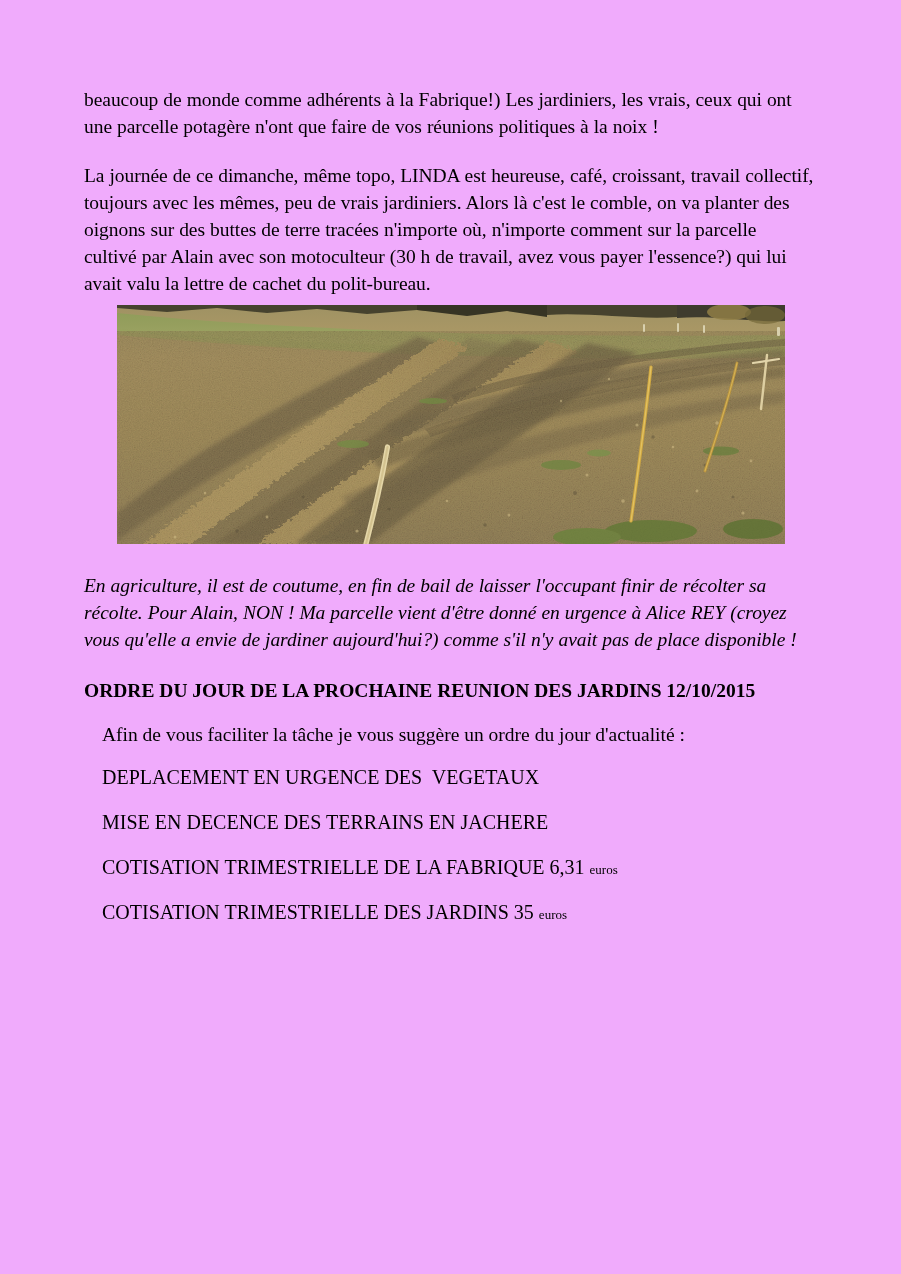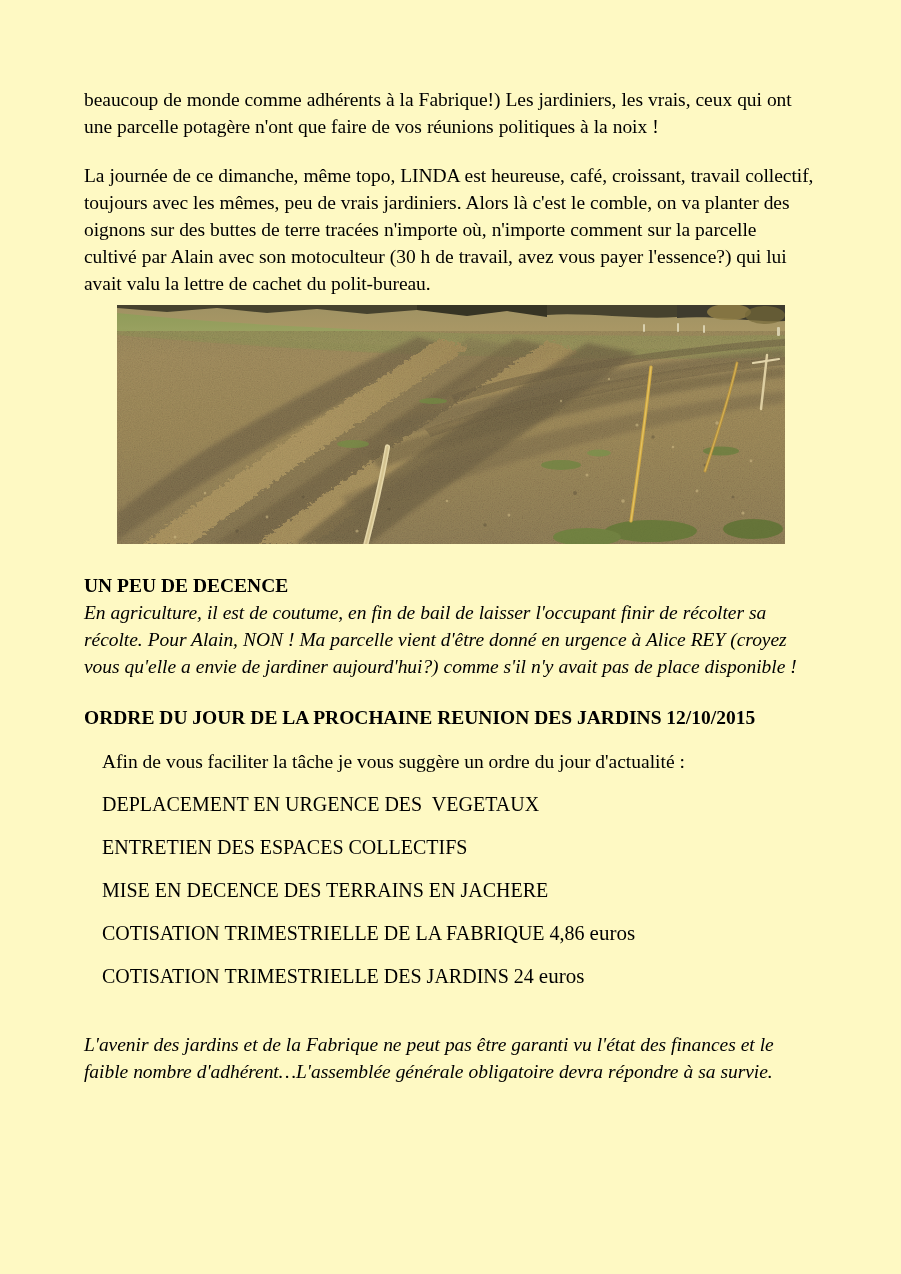--- a/index.html
+++ b/index.html
@@ -9,21 +9,21 @@
     background: #ffffff;
   }
   body {
     font-family: "Liberation Serif", "DejaVu Serif", serif;
     color: #000000;
   }
   .page {
     position: relative;
     width: 901px;
     height: 1274px;
-    background: #fef9c3;
+    background: #f0abfc;
     overflow: hidden;
     box-sizing: border-box;
   }
   .content {
     position: absolute;
     left: 84px;
     top: 86px;
     width: 730px;
   }
   p.para {
@@ -49,21 +49,21 @@
     font-size: 19.5px;
     line-height: 25px;
     margin: 18px;
     white-space: pre;
   }
   .agenda-line .caps {
     font-size: 20px;
     text-align: center;
   }
   .agenda-line .small-unit {
-    font-size: 21px;
+    font-size: 13px;
   }
   .block-gap-md { height: 24px; }
 
   
   .photo-wrap {
     position: absolute;
     left: 117px;
     top: 305px;
     width: 668px;
     height: 239px;
@@ -244,40 +244,37 @@
 
           <rect x="0" y="0" width="668" height="239" fill="#d8b368" opacity="0.07"></rect>
         </g>
       </svg>
     </div>
   </div>
 
   <div class="content" style="top:572px;">
 
     <div>
-      <p class="section-heading">UN PEU DE DECENCE</p>
       <p class="para tight">En agriculture, il est de coutume, en fin de bail de laisser l'occupant finir de récolter sa récolte. Pour Alain, NON ! Ma parcelle vient d'être donné en urgence à Alice REY (croyez vous qu'elle a envie de jardiner aujourd'hui?) comme s'il n'y avait pas de place disponible !</p>
     </div>
 
     <div class="block-gap-md"></div>
 
     <div>
       <p class="section-heading">ORDRE DU JOUR DE LA PROCHAINE REUNION DES JARDINS 12/10/2015</p>
       <p class="agenda-line">Afin de vous faciliter la tâche je vous suggère un ordre du jour d'actualité :</p>
 
       <p class="agenda-line"><span class="caps">DEPLACEMENT EN URGENCE DES  VEGETAUX</span><span class="small-unit"></span></p>
 
-      <p class="agenda-line"><span class="caps">ENTRETIEN DES ESPACES COLLECTIFS</span><span class="small-unit"></span></p>
 
       <p class="agenda-line"><span class="caps">MISE EN DECENCE DES TERRAINS EN JACHERE</span><span class="small-unit"></span></p>
 
-      <p class="agenda-line"><span class="caps">COTISATION TRIMESTRIELLE DE LA FABRIQUE 4,86 </span><span class="small-unit">euros</span></p>
-
-      <p class="agenda-line"><span class="caps">COTISATION TRIMESTRIELLE DES JARDINS 24 </span><span class="small-unit">euros</span></p>
+      <p class="agenda-line"><span class="caps">COTISATION TRIMESTRIELLE DE LA FABRIQUE 6,31 </span><span class="small-unit">euros</span></p>
+
+      <p class="agenda-line"><span class="caps">COTISATION TRIMESTRIELLE DES JARDINS 35 </span><span class="small-unit">euros</span></p>
 
     </div>
 
     <div class="block-gap-md"></div>
 
-    <p class="para tight">L'avenir des jardins et de la Fabrique ne peut pas être garanti vu l'état des finances et le faible nombre d'adhérent…L'assemblée générale obligatoire devra répondre à sa survie.</p>
   </div>
 
 </div>
 
 </body></html>

